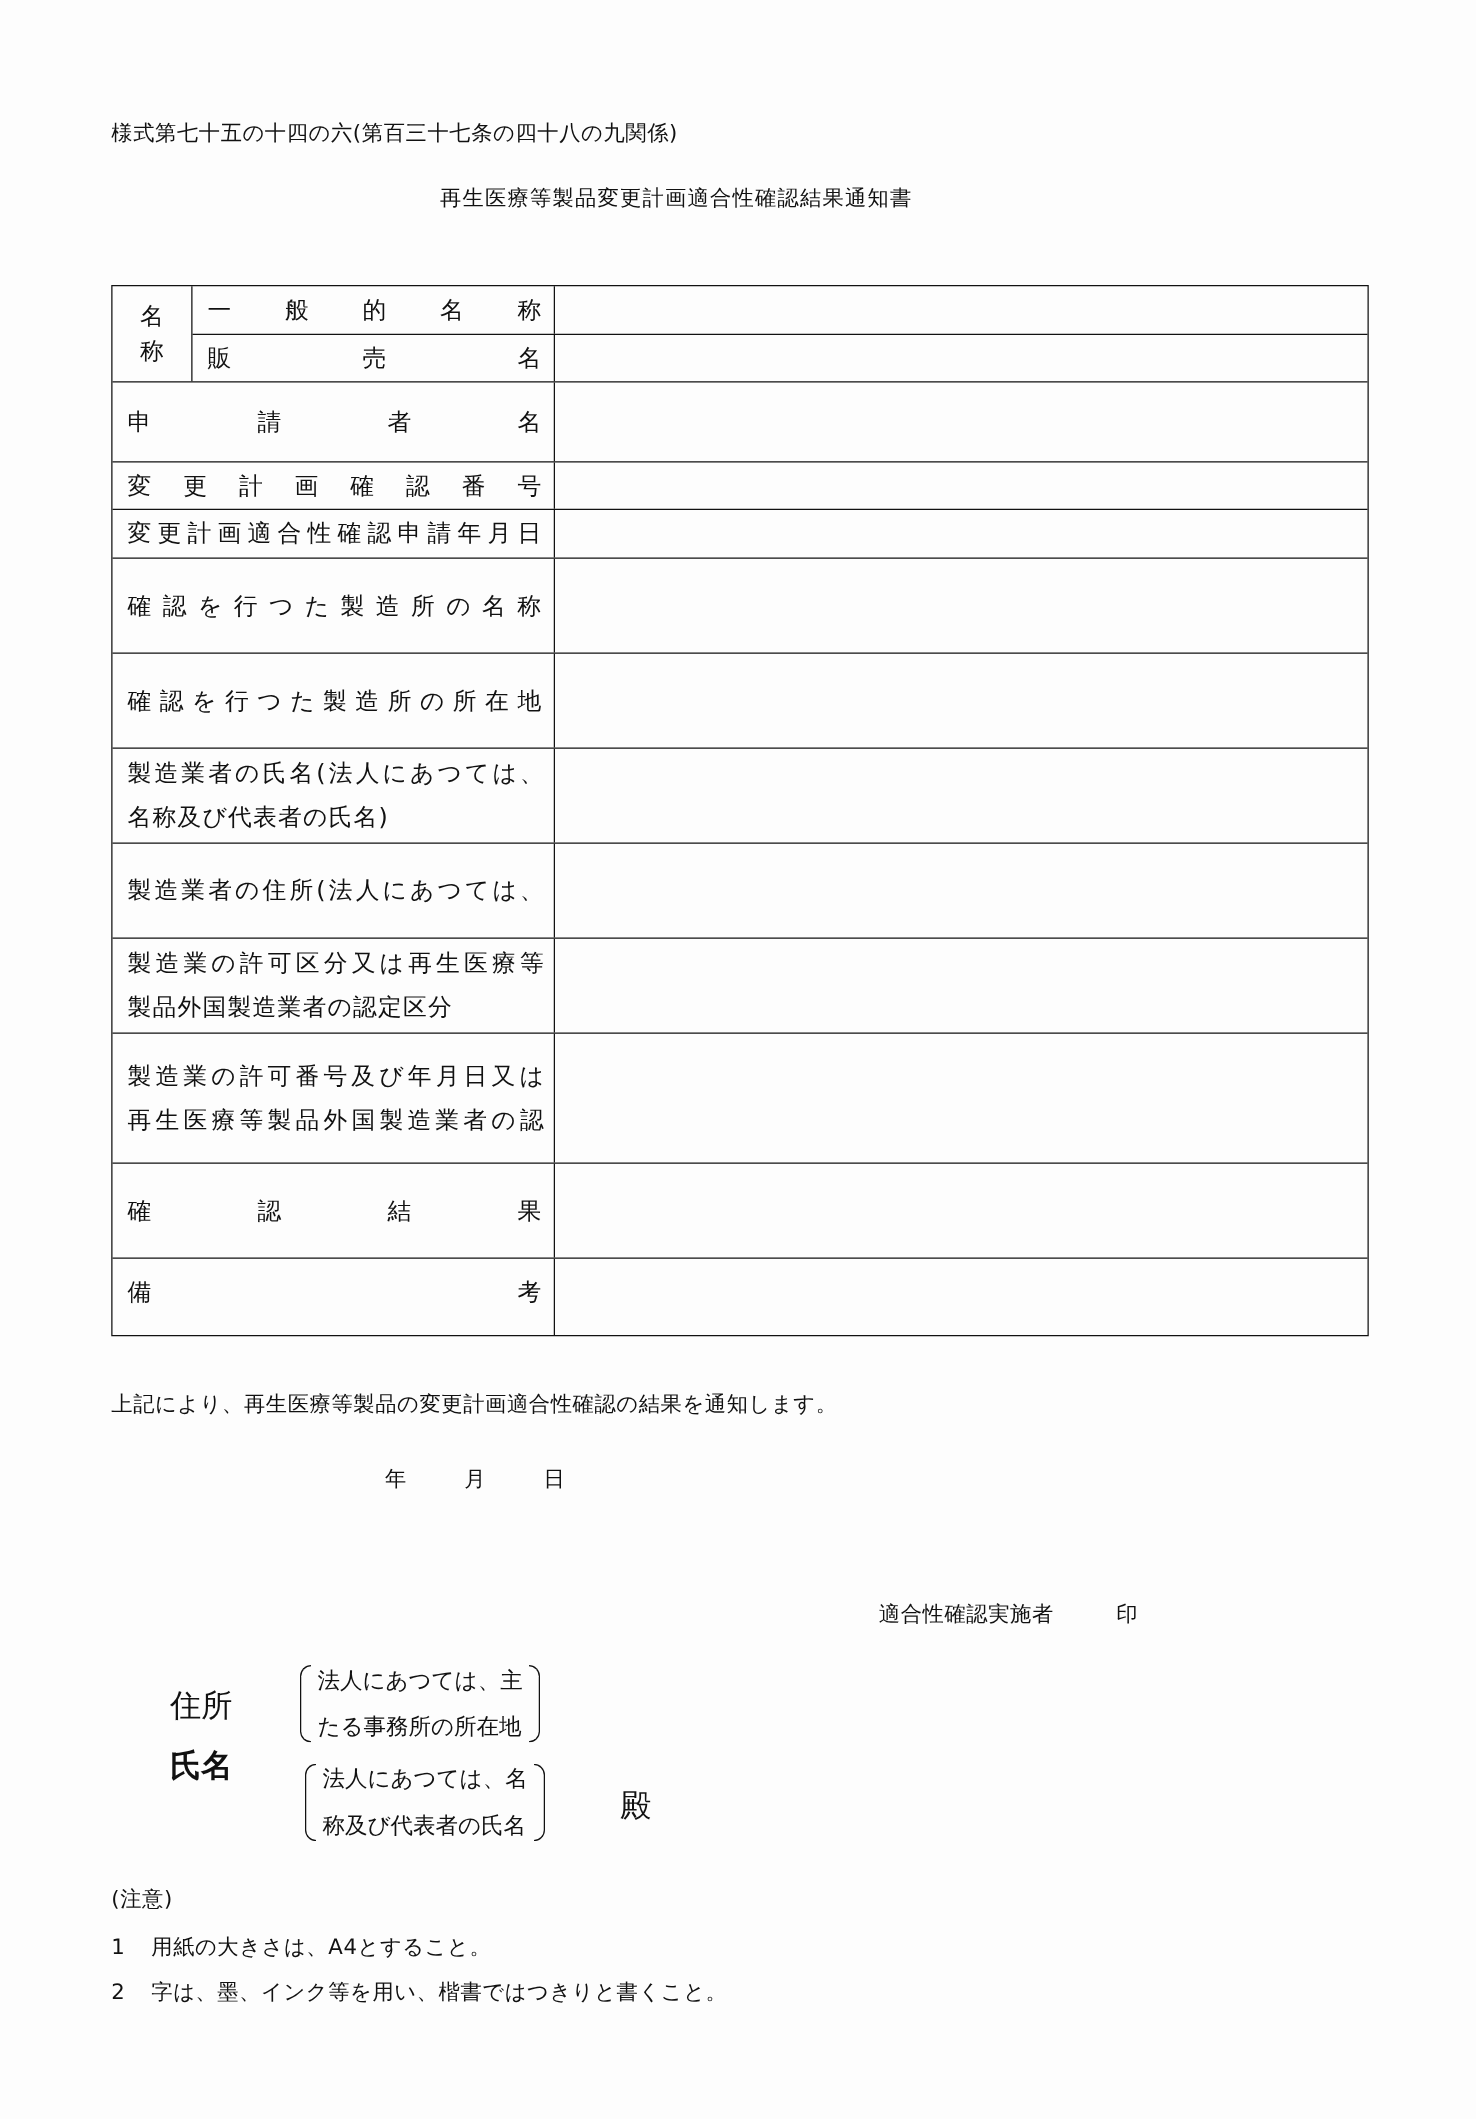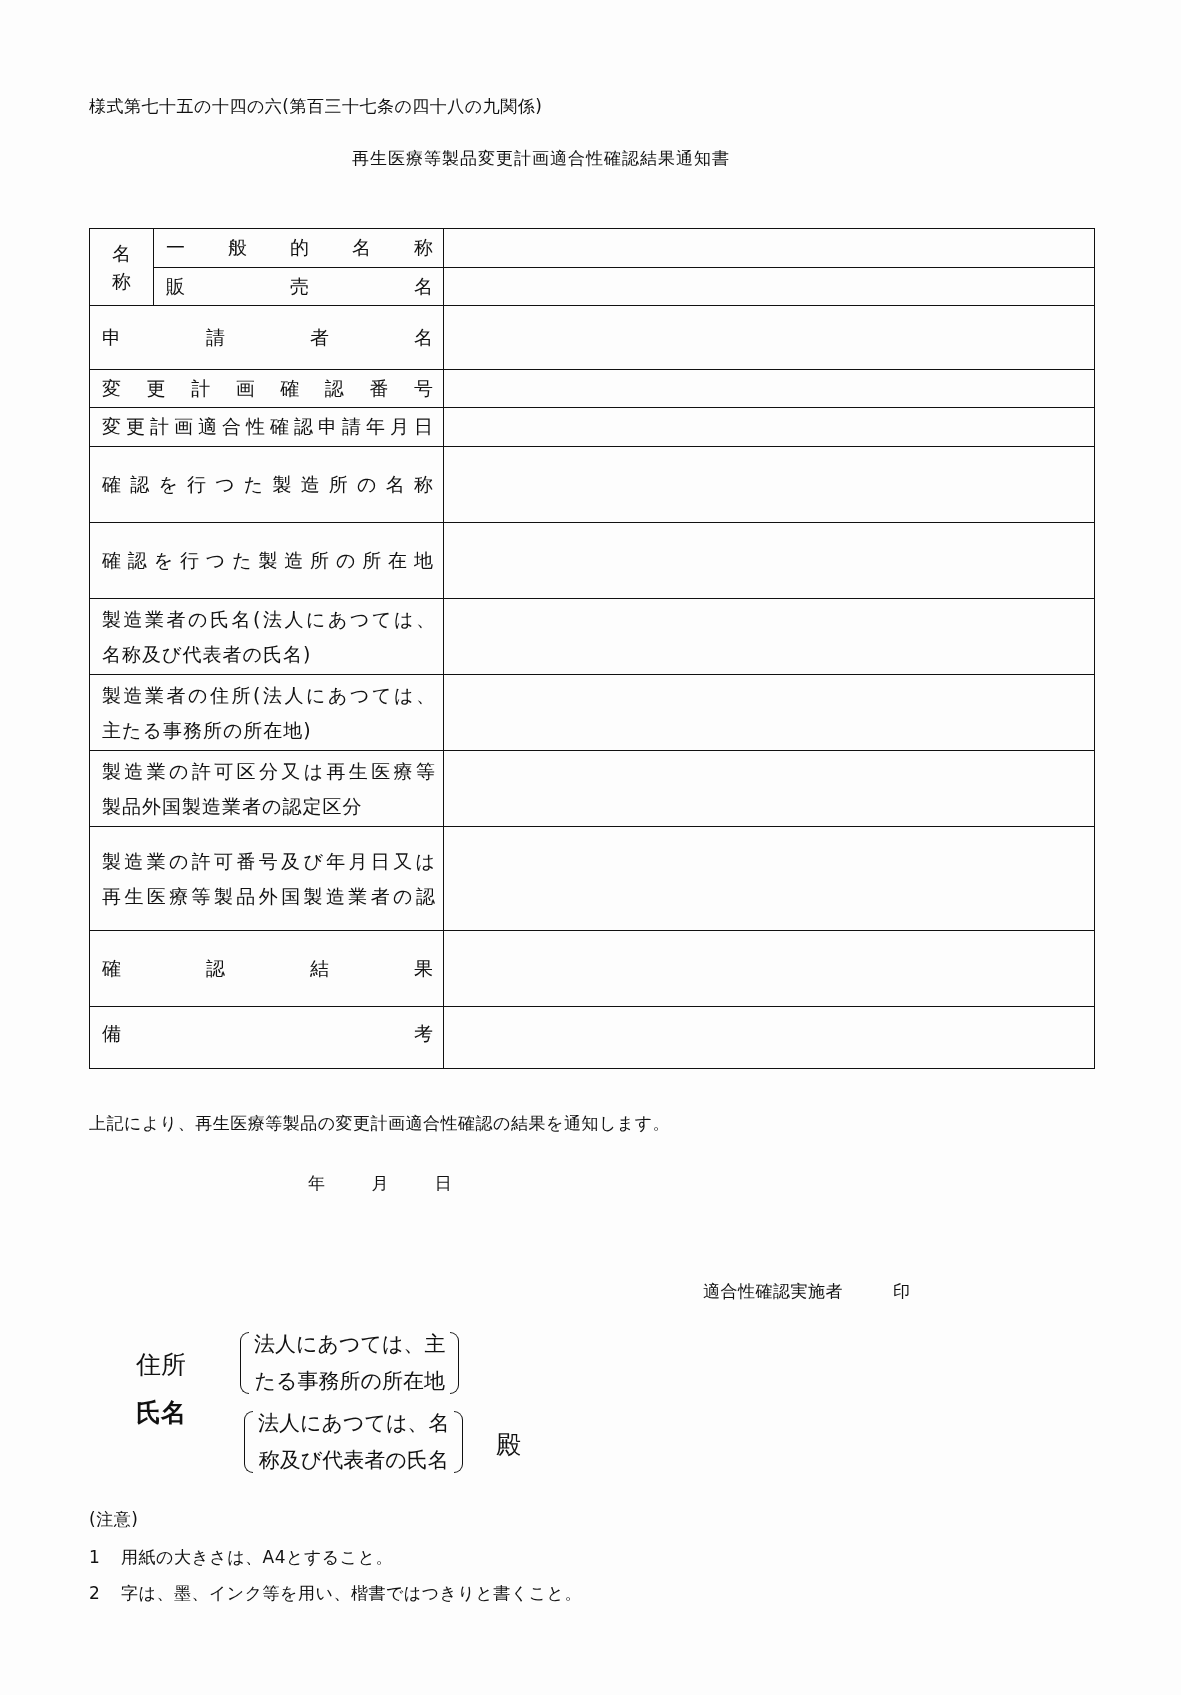--- a/index.html
+++ b/index.html
@@ -37,21 +37,21 @@
     .sub-row .label-cell { width: 290px; }
     .sub-row .value-cell { left: 290px; }
 
     #closing-text { left: 89px; top: 1112px; }
     #date-line { left: 308px; top: 1172px; }
     #date-line span { display: inline-block; margin-right: 40px; }
     #implementer { left: 703px; top: 1280px; }
     #implementer .seal { margin-left: 44px; }
 
     .addr-label { font-size: 25px; }
-    .paren-block { position: absolute; font-size: 21px; line-height: 37px; padding: 0 14px; text-align: center; }
+    .paren-block { position: absolute; font-size: 18px; line-height: 37px; padding: 0 14px; }
     .paren-block::before, .paren-block::after {
       content: ""; position: absolute; top: 6px; bottom: 6px; width: 9px;
       border: 1.3px solid #111; box-sizing: border-box;
     }
     .paren-block::before { left: 0; border-right: none; border-radius: 9px 0 0 9px; }
     .paren-block::after { right: 0; border-left: none; border-radius: 0 9px 9px 0; }
 
     #notes-title { left: 89px; top: 1508px; }
     #note-1 { left: 89px; top: 1546px; }
     #note-2 { left: 89px; top: 1582px; }
@@ -218,21 +218,20 @@
             <span>(</span>
             <span>法</span>
             <span>人</span>
             <span>に</span>
             <span>あ</span>
             <span>つ</span>
             <span>て</span>
             <span>は</span>
             <span>、</span>
           </div>
-          <div class="short">主たる事務所の所在地)</div>
         </div>
       </div>
     <div class="value-cell"></div>
   </div>
   <div class="row" style="top:521px;height:76px;">
     <div class="label-cell">
         <div class="multi">
           <div>
             <span>製</span>
             <span>造</span>

